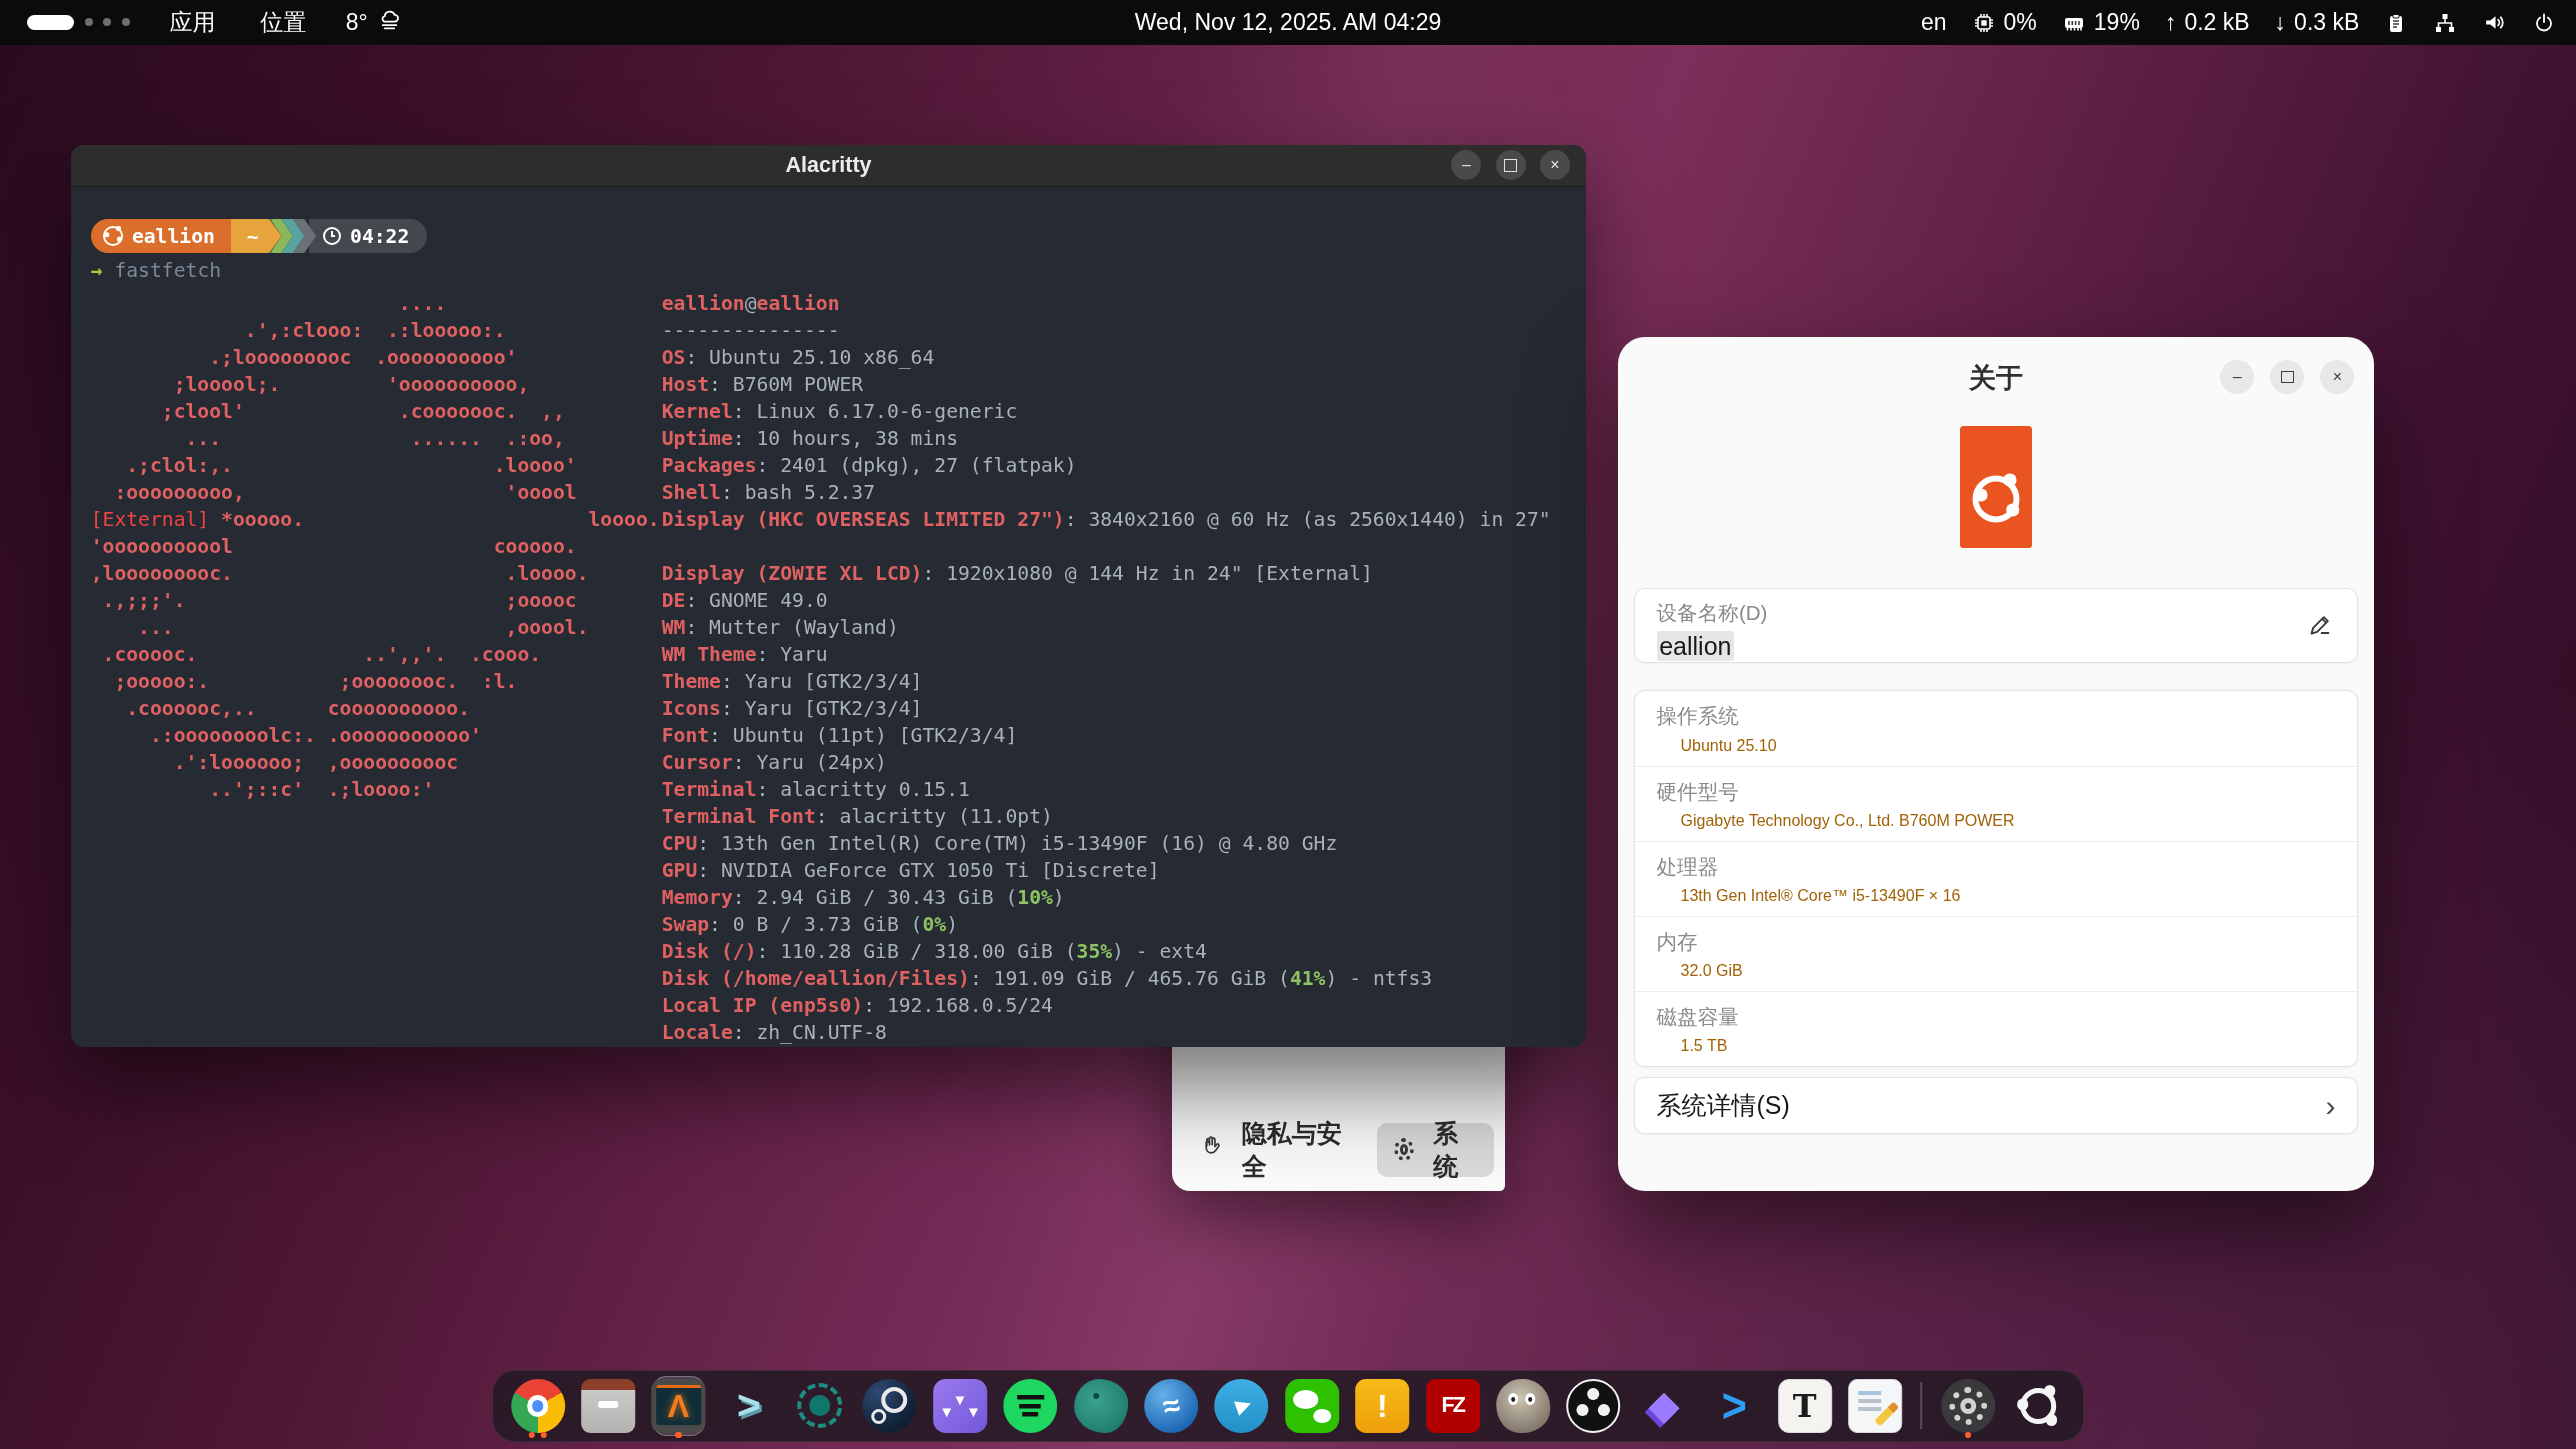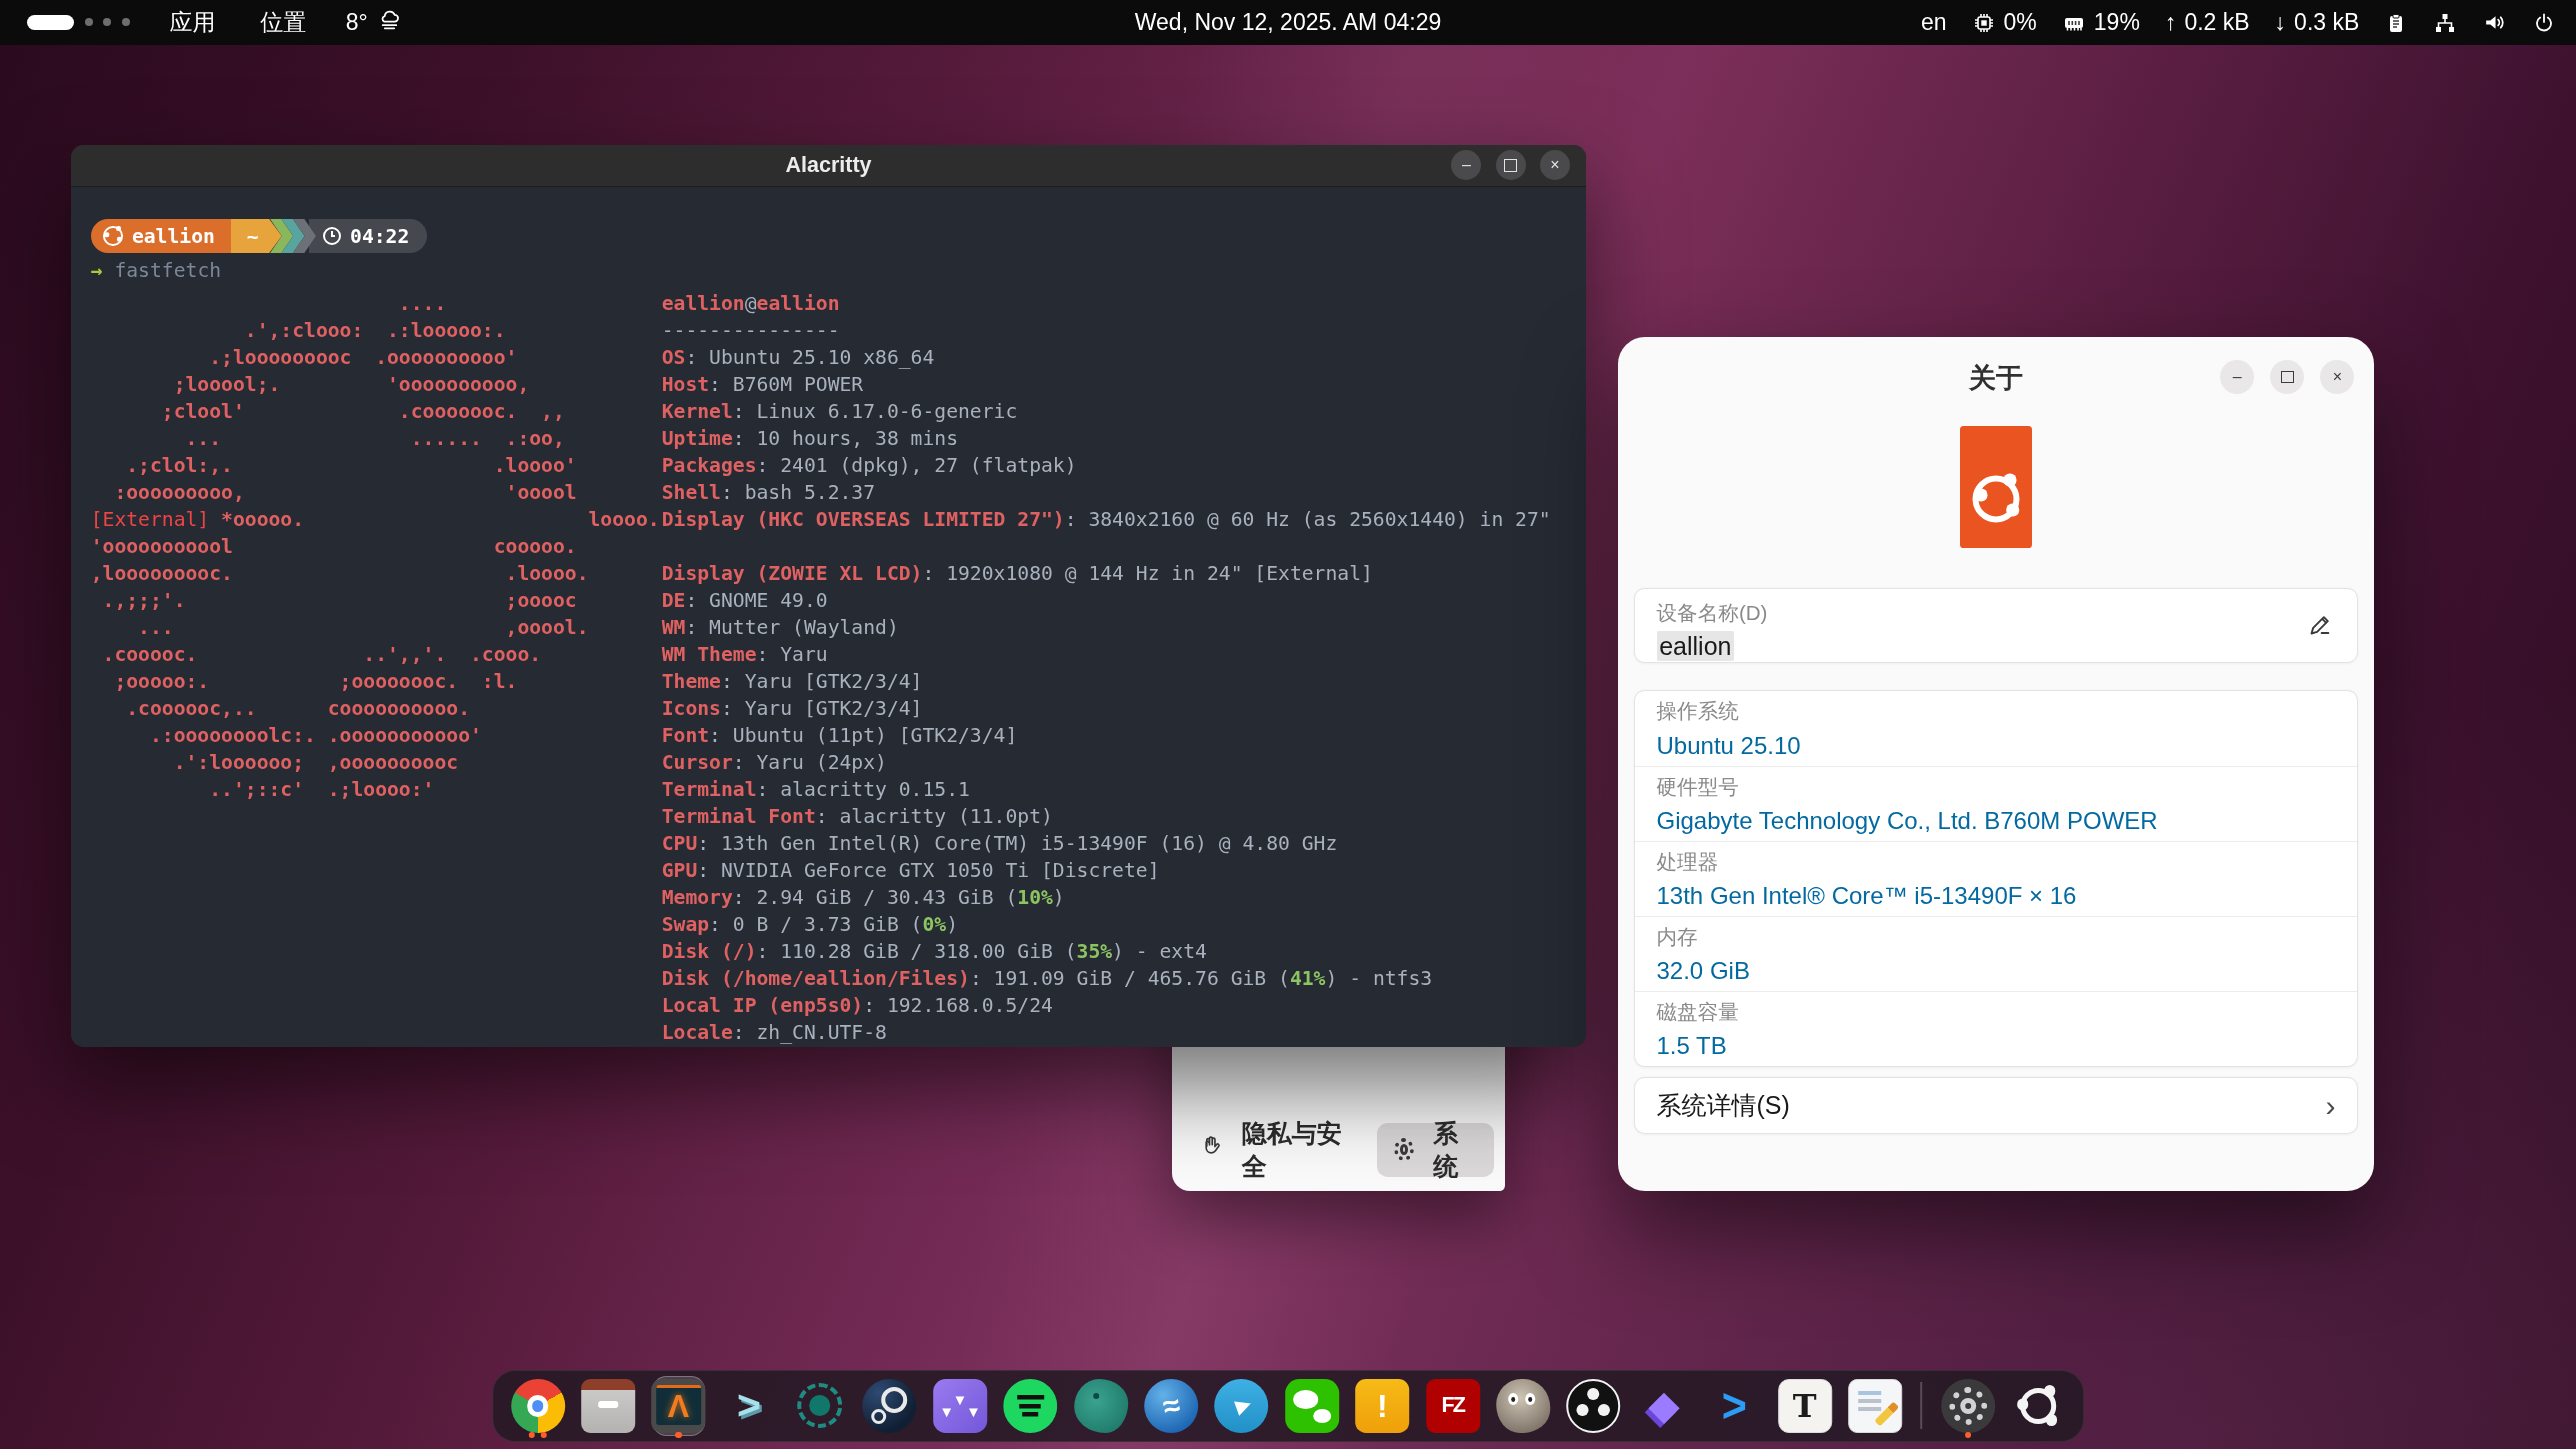--- a/index.html
+++ b/index.html
@@ -94,21 +94,21 @@
     box-sizing:border-box;box-shadow:0 0.9px 2.7px rgba(0,0,0,.05);}
   .device-card{top:251px;height:75px;padding:9.8px 21.5px;}
   .card-label{font-size:20.6px;color:#8a8a8a;}
   .device-value{font-size:25px;color:#191919;margin-top:5.4px;}
   .device-value .sel{background:#e6e6e6;padding:0.9px 2.7px;border-radius:1.8px;}
   .edit-ico{position:absolute;right:23px;top:50%;transform:translateY(-50%);}
   .details-card{top:353px;}
   .info-row{height:75px;padding:9px 21.5px;box-sizing:border-box;border-top:0.9px solid #ececec;
     display:flex;flex-direction:column;justify-content:center;gap:6.3px;}
   .info-row:first-child{border-top:none;}
-  .info-value{font-size:24px;color:#0369a1;}
+  .info-value{font-size:16px;color:#a16207;margin-left:24px;}
   .sysrow-card{top:740px;height:57px;display:flex;align-items:center;justify-content:space-between;padding:0 21.5px;}
   .sys-label{font-size:25px;color:#191919;}
   .sys-chevron{font-size:30px;color:#4a4a4a;}
   
   .dock{position:absolute;left:50%;bottom:7.2px;transform:translateX(-50%);height:70px;
     background:rgba(36,25,36,.88);border:0.9px solid rgba(255,255,255,.08);border-radius:23px;
     display:flex;align-items:center;gap:13.4px;padding:0 16px;z-index:6;}
   .dock-item{position:relative;width:57px;height:64px;display:flex;align-items:center;justify-content:center;}
   .dock-item.active::before{content:"";position:absolute;inset:1.8px;background:rgba(255,255,255,.16);
     border:0.9px solid rgba(255,255,255,.28);border-radius:14.3px;}

